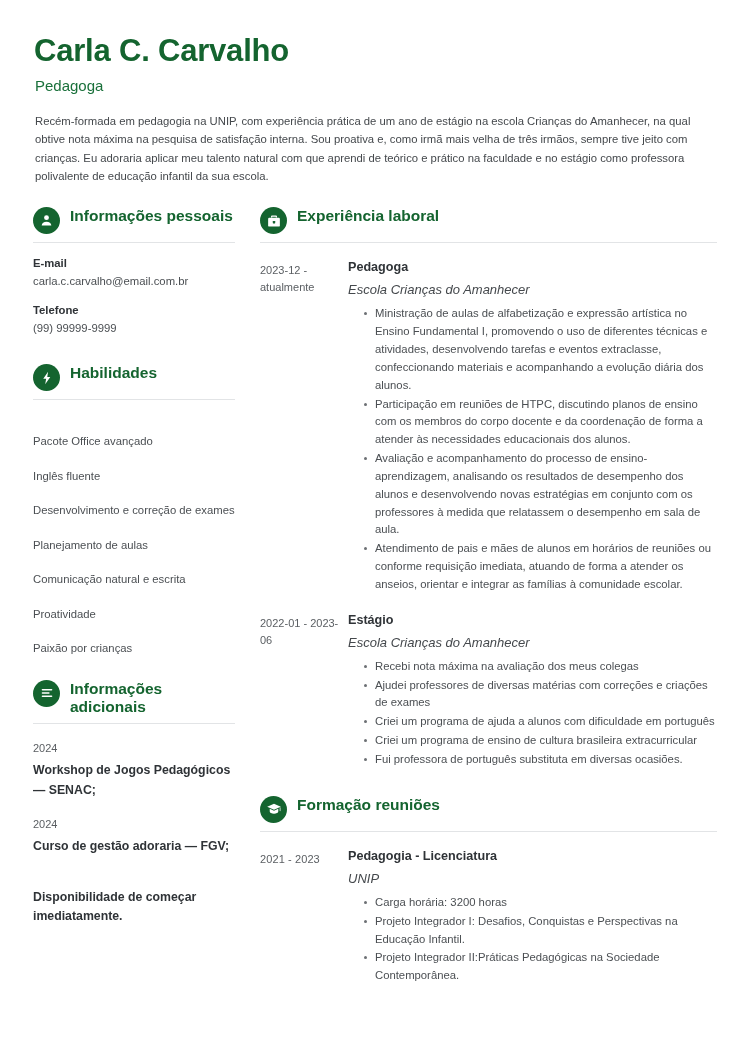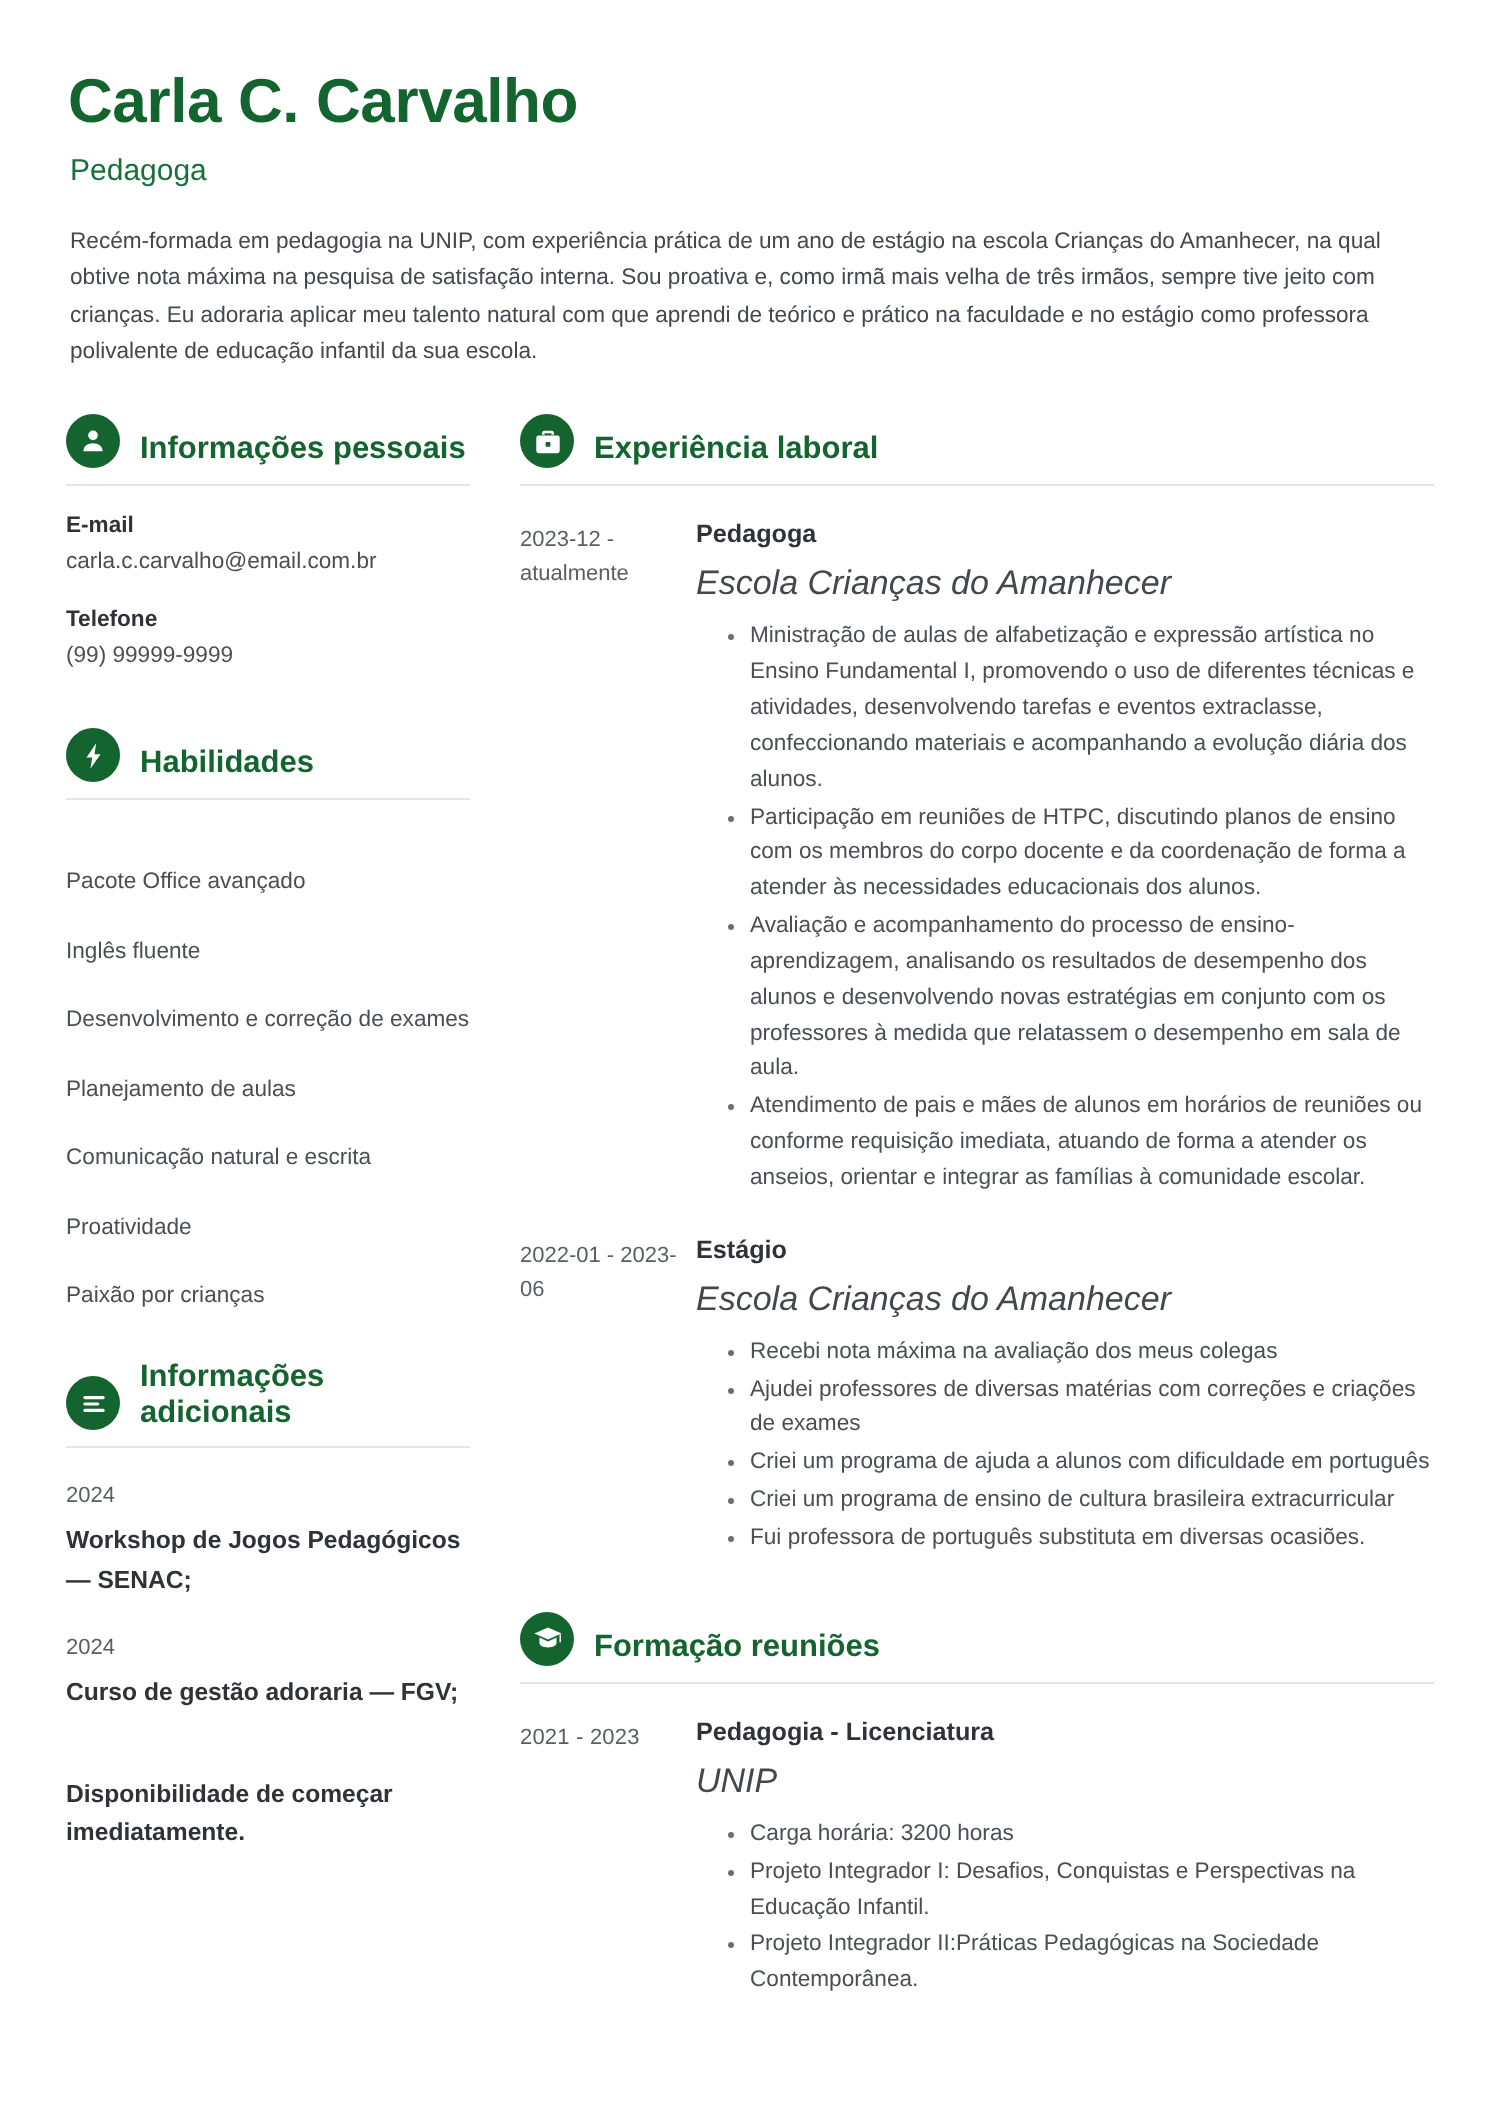--- a/index.html
+++ b/index.html
@@ -55,21 +55,21 @@
     align-items: flex-start;
     margin-top: 22px;
   }
   .col-left  { width: 212px; flex: 0 0 212px; padding-right: 10px; }
   .col-right { flex: 1 1 auto; padding-left: 15px; }
 
   
   .section { margin-bottom: 4px; }
   .section-head {
     display: flex;
-    align-items: flex-end;
+    align-items: flex-start;
     gap: 10px;
     padding-bottom: 6px;
   }
   .sec-icon {
     width: 27px; height: 27px;
     flex: 0 0 27px;
     border-radius: 50%;
     background: #14642f;
     display: flex;
     align-items: center;
@@ -145,21 +145,21 @@
     padding-top: 2px;
   }
   .entry-body { flex: 1 1 auto; padding-left: 3px; }
   .entry-role {
     font-size: 12.6px;
     font-weight: bold;
     color: #2f3337;
     margin-bottom: 8px;
   }
   .entry-org {
-    font-size: 17px;
+    font-size: 13px;
     font-style: italic;
     color: #44484c;
     margin-bottom: 8px;
   }
   .entry-list {
     margin: 0;
     padding-left: 16px;
     list-style: none;
   }
   .entry-list li {

